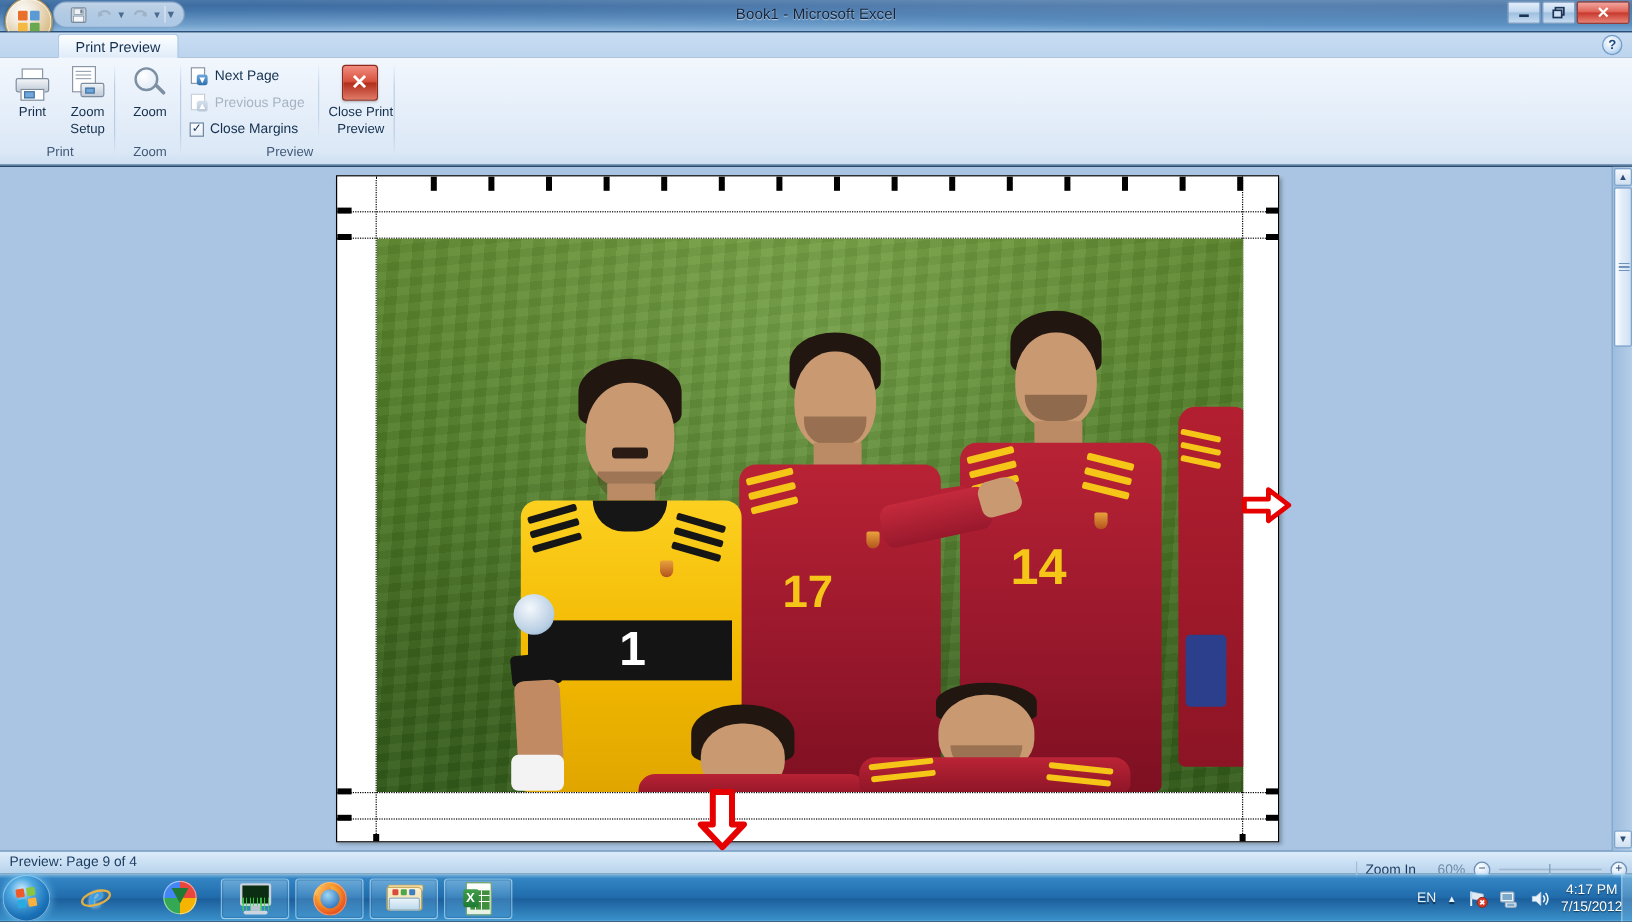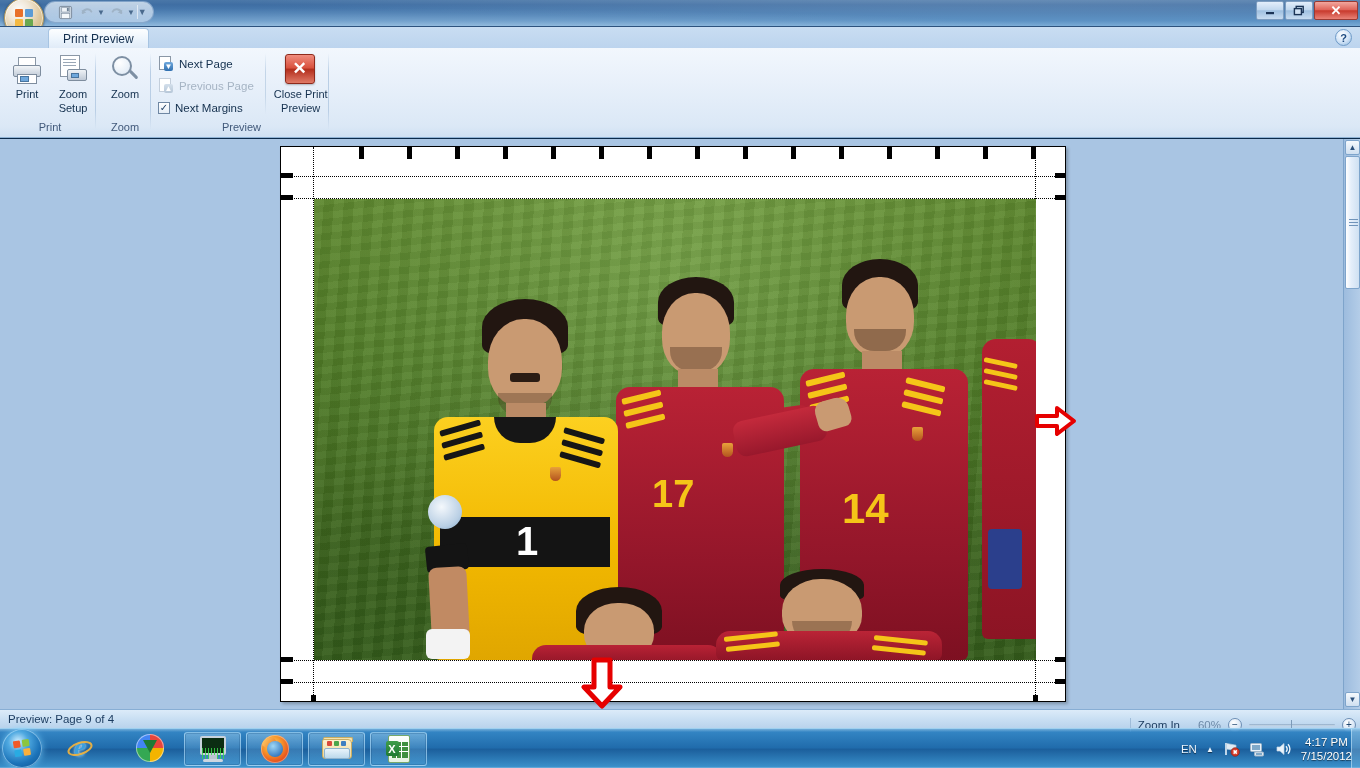--- a/index.html
+++ b/index.html
@@ -356,20 +356,21 @@
         <svg width="14" height="14" viewBox="0 0 16 16">
           <path d="M13 9 C11.5 4, 5 3.5, 3 7.5" stroke="#9fb3c6" stroke-width="2.2" fill="none" stroke-linecap="round"></path>
           <path d="M14 5.5 L13.4 10.3 L8.8 8.6 Z" fill="#9fb3c6"></path>
         </svg>
       </div>
       <span class="dropcaret">▼</span>
       <div class="qat-sep"></div>
       <span class="dropcaret" style="font-size:9px;">▼</span>
     </div>
 
+    <div class="ttl">Book1 - Microsoft Excel</div>
 
     <div class="wbtns">
       <div class="wbtn">
         <svg width="12" height="10" viewBox="0 0 12 10">
             <rect x="2" y="6" width="8" height="2.2" fill="#1b3355"></rect>
           </svg>
       </div>
       <div class="wbtn">
         <svg width="12" height="11" viewBox="0 0 12 11">
           <rect x="3.2" y="1.4" width="7" height="6" fill="none" stroke="#1b3355" stroke-width="1.4"></rect>
@@ -451,21 +452,21 @@
             <span class="smallicon">
               <span class="ic-page dim">
                   <span class="sheet"></span>
                   <span class="arrow">▲</span>
                 </span>
             </span>
             <span>Previous Page</span>
           </div>
           <div class="smallrow">
             <span class="chk">✓</span>
-            <span>Next Margins</span>
+            <span>Close Margins</span>
           </div>
         </div>
         <div style="width:1px; height:62px; margin:3px 6px 0 2px; background:linear-gradient(to bottom, rgba(255,255,255,0), #c3d5e8 30%, #c3d5e8 70%, rgba(255,255,255,0));"></div>
         <div class="bigbtn" style="width:58px;">
           <span class="bigicon">
             <span class="ic-close">✕</span>
           </span>
           <span>Close Print</span>
           <span>Preview</span>
         </div>
@@ -531,21 +532,21 @@
           <div class="neck" style="left:78px; top:92px; width:40px; height:26px;"></div>
           <div class="torso" style="left:16px; top:110px; width:168px; height:291px; background:linear-gradient(to bottom,#b92235,#93162a 65%,#7d1021);"></div>
 
           <div class="stripe" style="left:22px; top:122px; width:40px; height:6px; transform:rotate(-14deg);"></div>
           <div class="stripe" style="left:24px; top:134px; width:40px; height:6px; transform:rotate(-14deg);"></div>
           <div class="stripe" style="left:26px; top:146px; width:40px; height:6px; transform:rotate(-14deg);"></div>
           <div class="stripe" style="left:122px; top:118px; width:40px; height:6px; transform:rotate(14deg);"></div>
           <div class="stripe" style="left:120px; top:130px; width:40px; height:6px; transform:rotate(14deg);"></div>
           <div class="stripe" style="left:118px; top:142px; width:40px; height:6px; transform:rotate(14deg);"></div>
           <div class="crest" style="left:128px; top:168px;"></div>
-          <div class="num" style="left:58px; top:190px; font-size:42px;margin-top:36px;">14</div>
+          <div class="num" style="left:58px; top:190px; font-size:42px;">14</div>
 
           <div class="arm" style="left:-48px; top:150px; width:76px; height:38px; background:linear-gradient(to bottom,#b92235,#90162a); transform:rotate(-8deg);"></div>
         </div>
 
         <div class="player" style="left:290px; top:78px; width:200px; height:383px;">
           <div class="hair" style="left:54px; top:0; width:76px; height:50px;"></div>
           <div class="head" style="left:58px; top:16px; width:68px; height:82px;"></div>
           <div style="position:absolute; left:66px; top:70px; width:52px; height:24px; background:rgba(60,35,20,.35); border-radius:0 0 20px 20px;"></div>
           <div class="neck" style="left:74px; top:92px; width:40px; height:26px;"></div>
           <div class="torso" style="left:12px; top:110px; width:168px; height:273px; background:linear-gradient(to bottom,#b92235,#93162a 65%,#7d1021);"></div>

